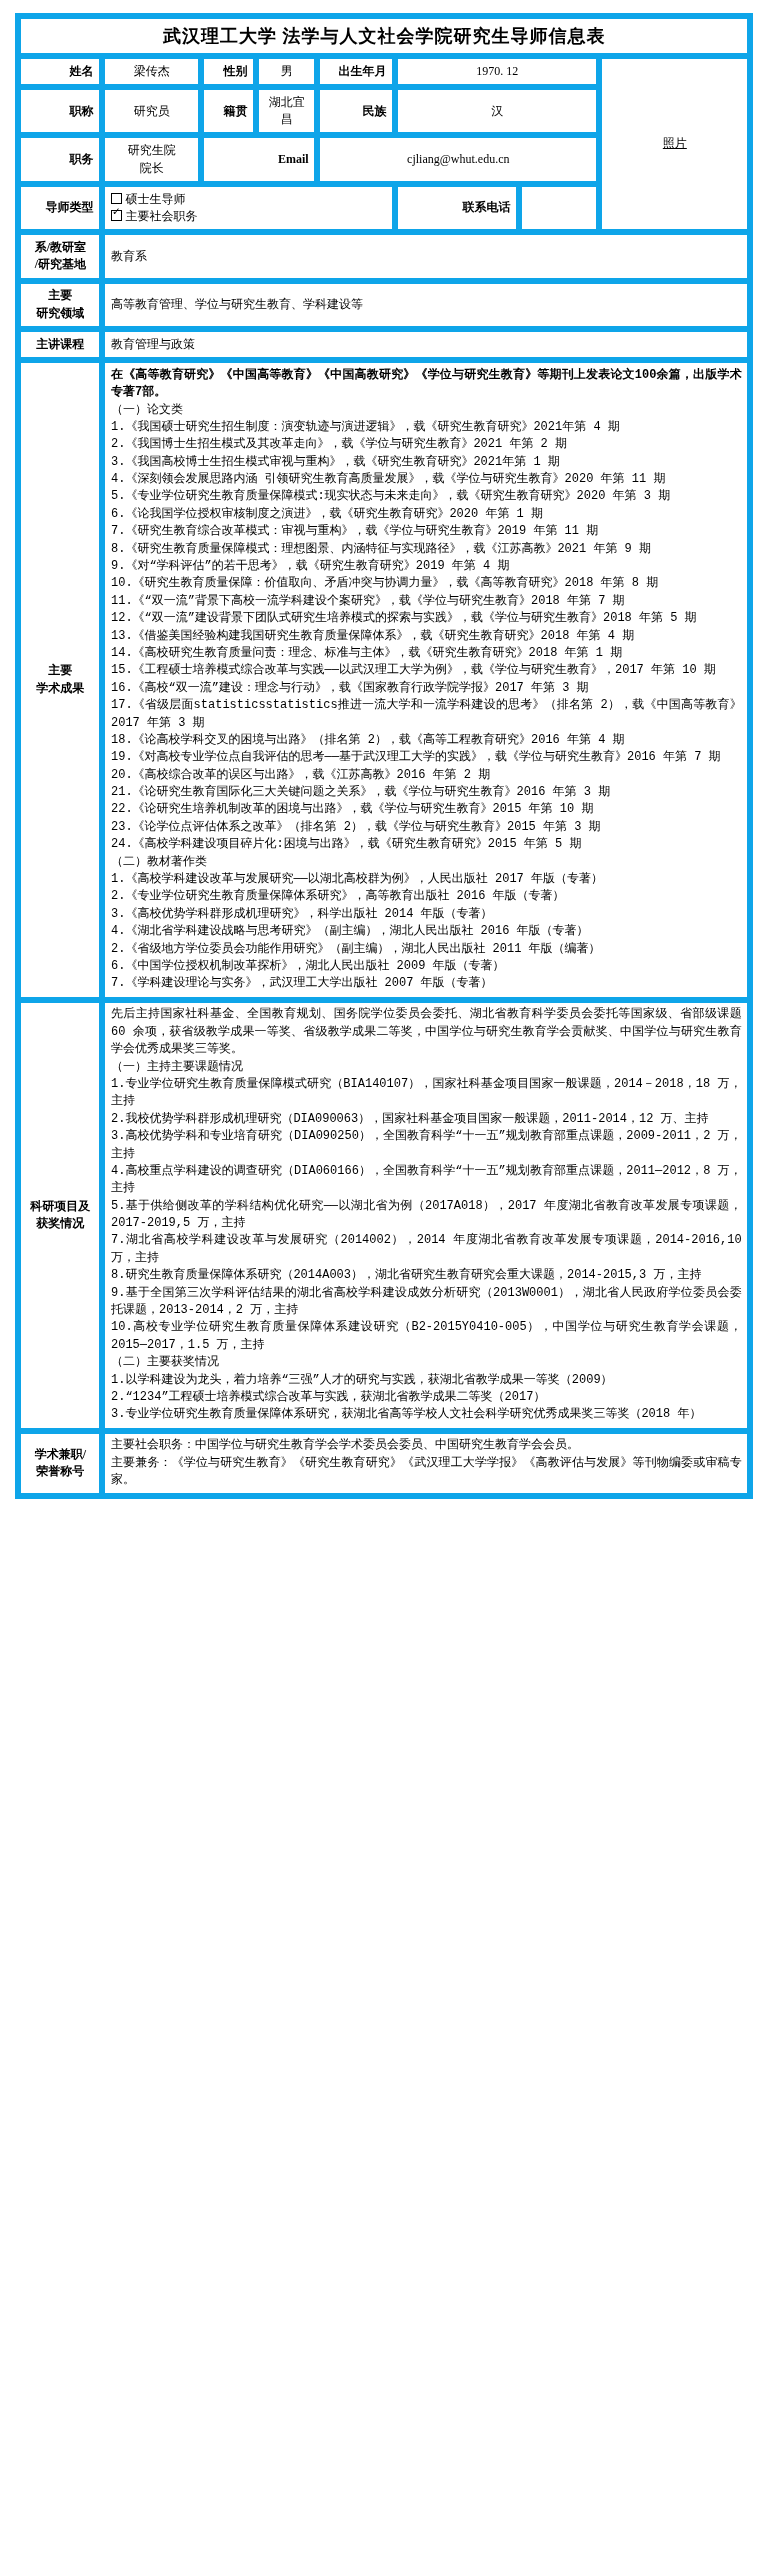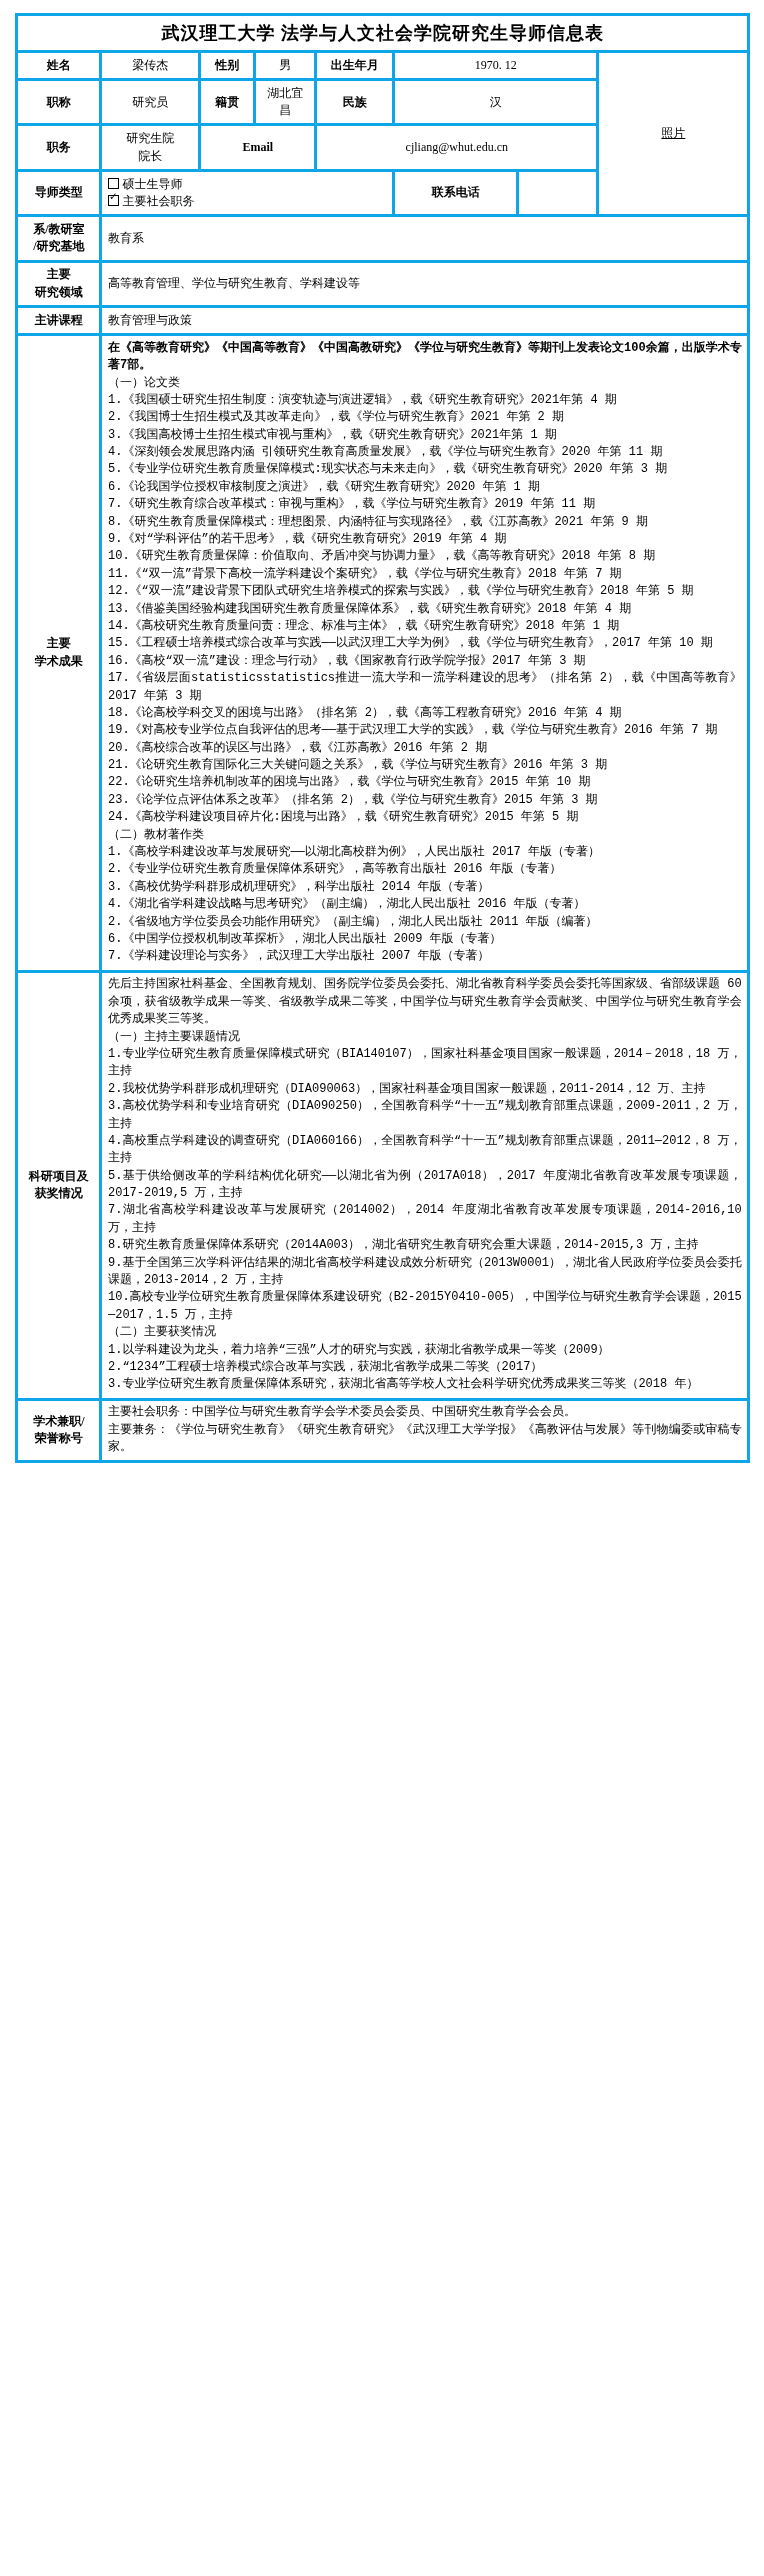--- a/index.html
+++ b/index.html
@@ -12,39 +12,39 @@
     width:764px;
     box-sizing:border-box;
     padding:13.4px 15.3px 17px 15.3px;
   }
   table.main{
     border-collapse:collapse;
     width:734px;
     table-layout:fixed;
   }
   table.main td{
-    border:3px solid #0ea5e9;
+    border:6px solid #0ea5e9;
     padding:3.8px 5.7px;
     vertical-align:middle;
     font-size:12px;
     line-height:1.45;
   }
   .title-cell{
     border:1px solid #1a3a8f;
     text-align:center;
     padding:9.6px 3.8px;
   }
   .doc-title{
     font-size:18px;
     font-weight:bold;
     letter-spacing:1px;
     color:#000;
   }
   .lbl{
-    text-align:center;
+    text-align:right;
     font-weight:bold;
     background:#ffffff;
     font-size:12px;
   }
   .lbl2{
     text-align:center;
     font-weight:bold;
     font-size:12px;
     line-height:1.5;
     margin-top:48px;

